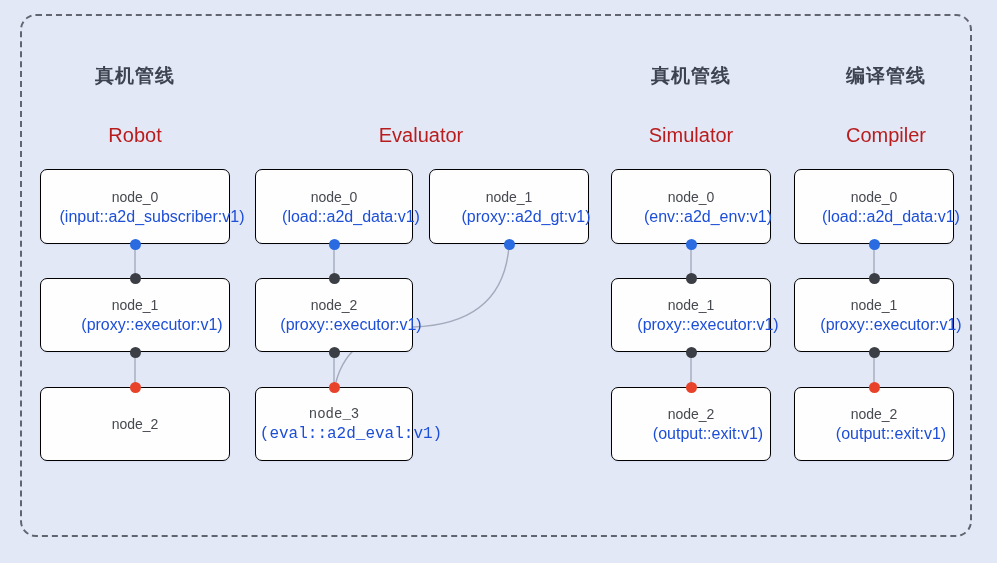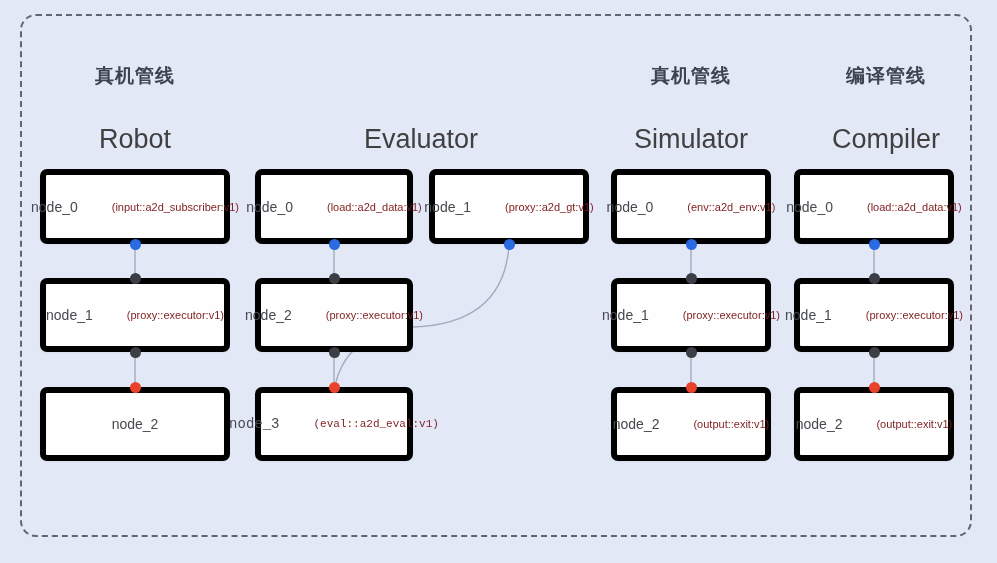--- a/index.html
+++ b/index.html
@@ -28,46 +28,46 @@
   }
   .hdr-zh{
     top:63px;
     font-size:19px;
     font-weight:700;
     color:#3d4350;
     letter-spacing:1px;
   }
   .hdr-en{
     top:124px;
-    font-size:27px;
+    font-size:20px;
     font-weight:400;
-    color:#404040;
+    color:#b91c1c;
   }
   .h0{left:25px;} .h1{left:311px;} .h2{left:581px;} .h3{left:776px;}
   .node-box{
     position:absolute;
     background:#fefefe;
-    border:6px solid #000000;
+    border:1px solid #000000;
     border-radius:7px;
     box-shadow:0 1px 2px rgba(40,60,110,0.05);
     display:flex;
-    flex-direction:row;
+    flex-direction:column;
     align-items:center;
     justify-content:center;
     text-align:center;
     box-sizing:border-box;
   }
   .node-name{
     font-size:14px;
     color:#46494f;
     line-height:20px;
   }
   .node-type{
-    font-size:11px;
-    color:#7f1d1d;
+    font-size:16px;
+    color:#1d4ed8;
     line-height:20px;
     margin-left:34px;
   }
   
   .p0n0{left:40px;top:169px;width:190px;height:75px;}
   .p0n1{left:40px;top:278px;width:190px;height:74px;}
   .p0n2{left:40px;top:387px;width:190px;height:74px;}
   .p1n0{left:255px;top:169px;width:158px;height:75px;}
   .p1n1{left:429px;top:169px;width:160px;height:75px;}
   .p1n2{left:255px;top:278px;width:158px;height:74px;}

